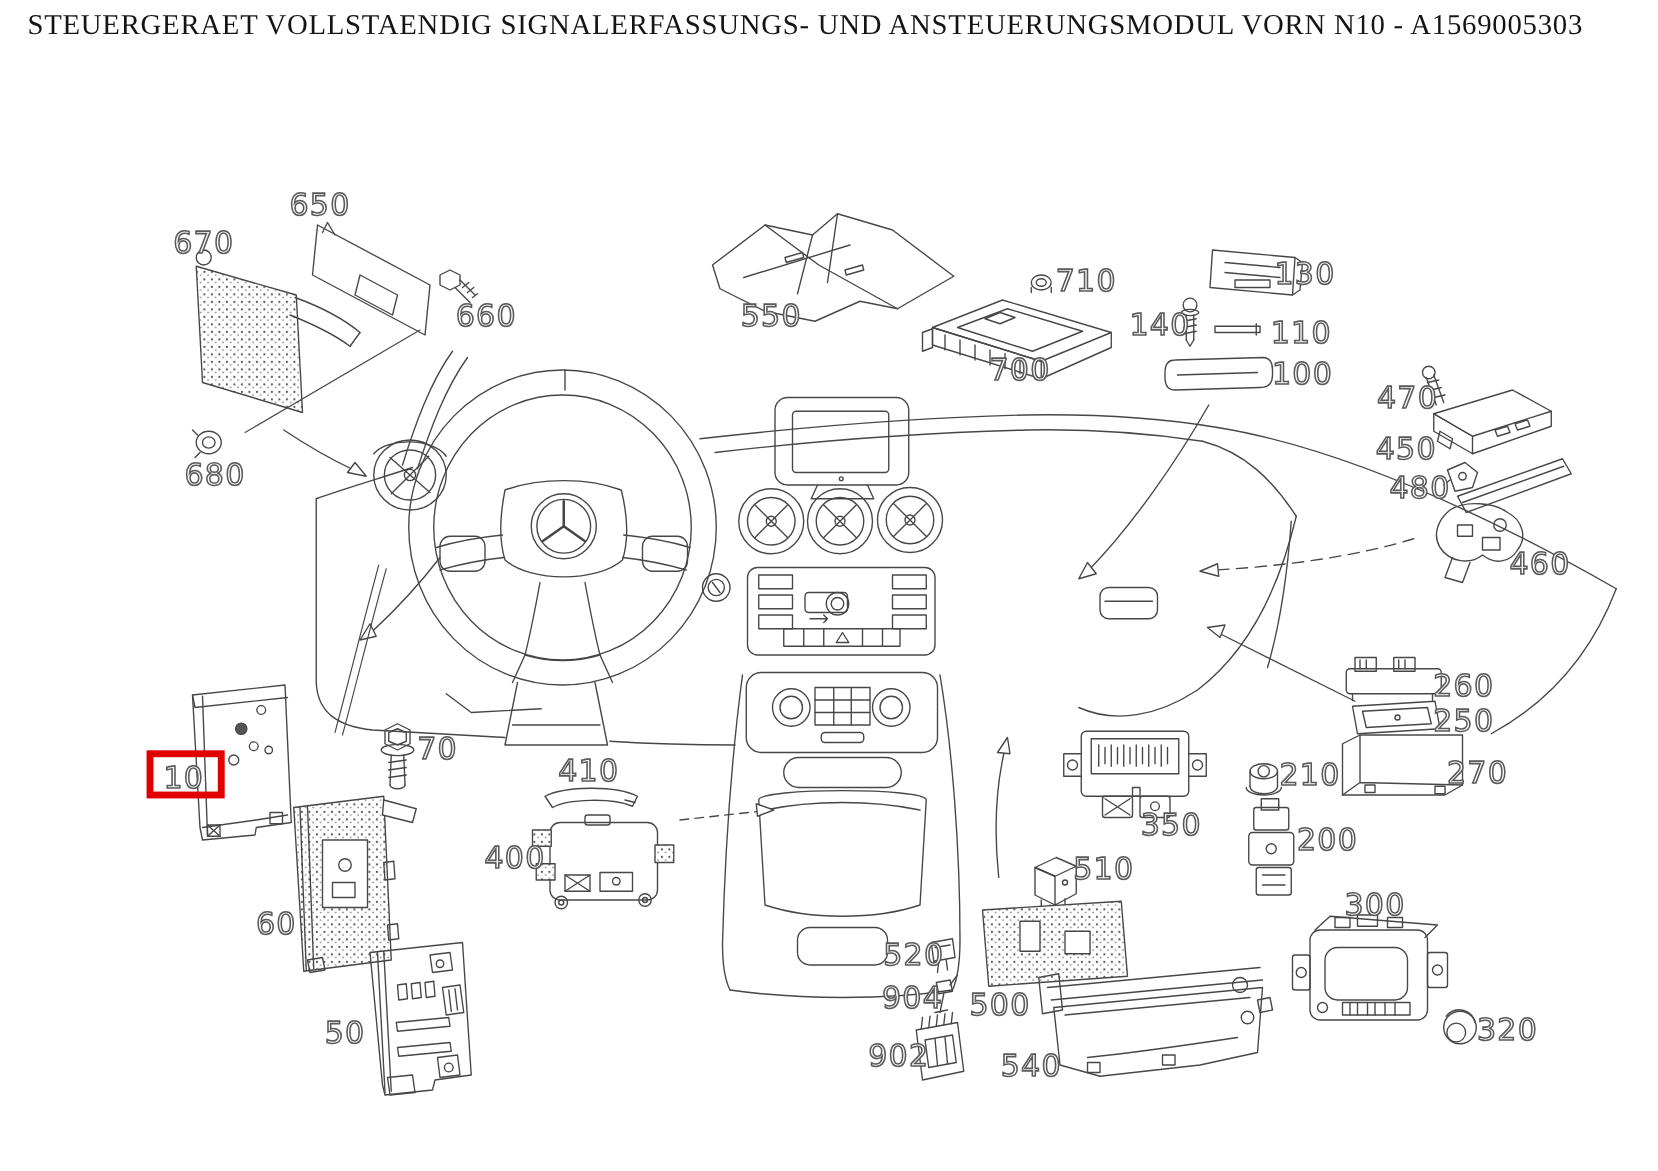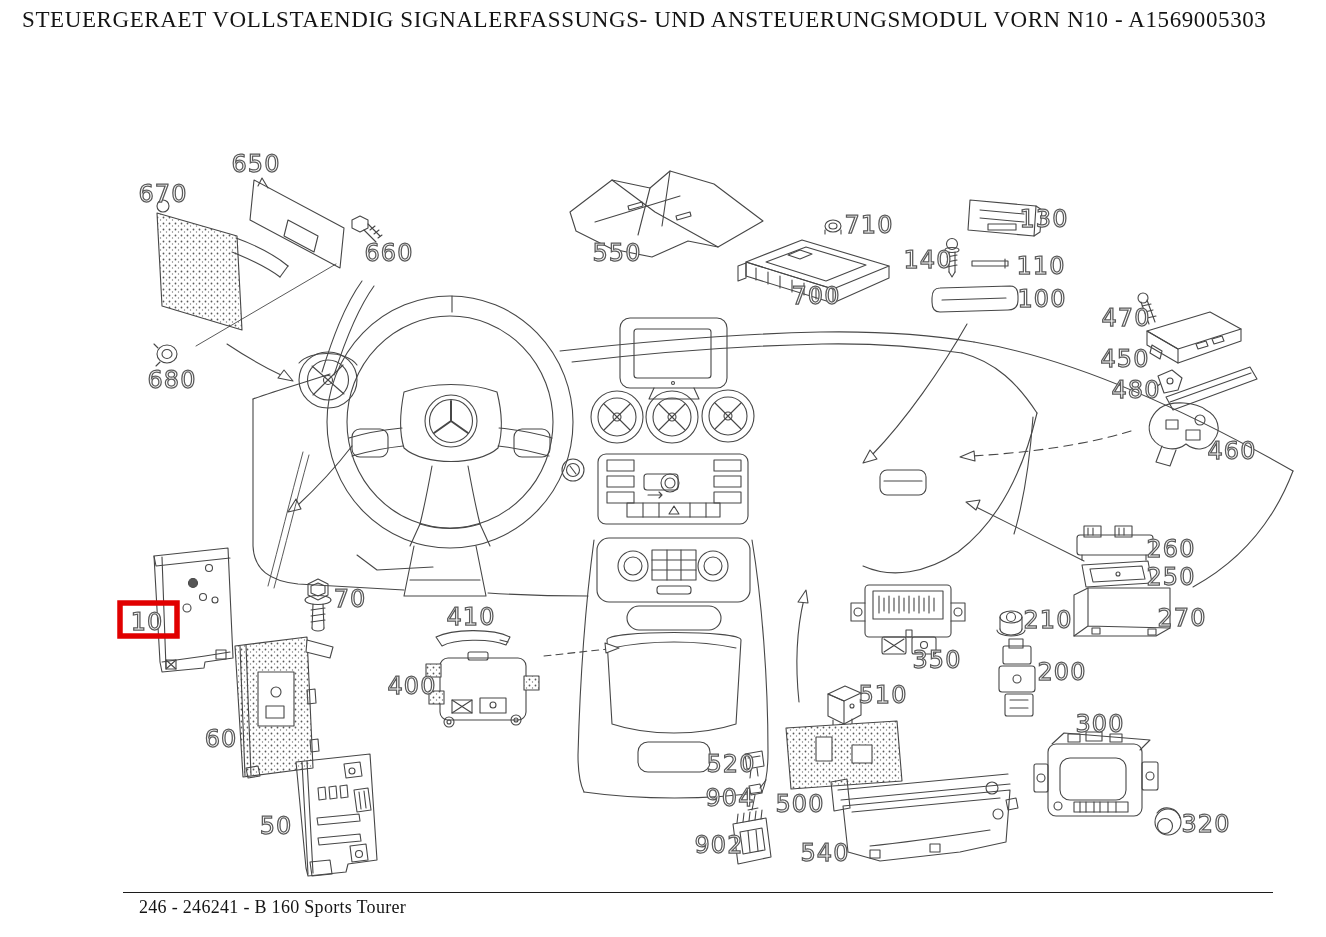--- a/index.html
+++ b/index.html
@@ -485,17 +485,14 @@
         <text x="221" y="747" class="callout">60</text>
         <text x="276" y="834" class="callout">50</text>
         <text x="731" y="772" class="callout">520</text>
         <text x="730" y="806" class="callout">904</text>
         <text x="719" y="853" class="callout">902</text>
         <text x="800" y="812" class="callout">500</text>
         <text x="825" y="861" class="callout">540</text>
       </g>
   </svg>
 
-  <div class="footer">
-    <div class="footer-text">246 - 246241 - B 160 Sports Tourer</div>
-  </div>
 
 </div>
 
 </body></html>

